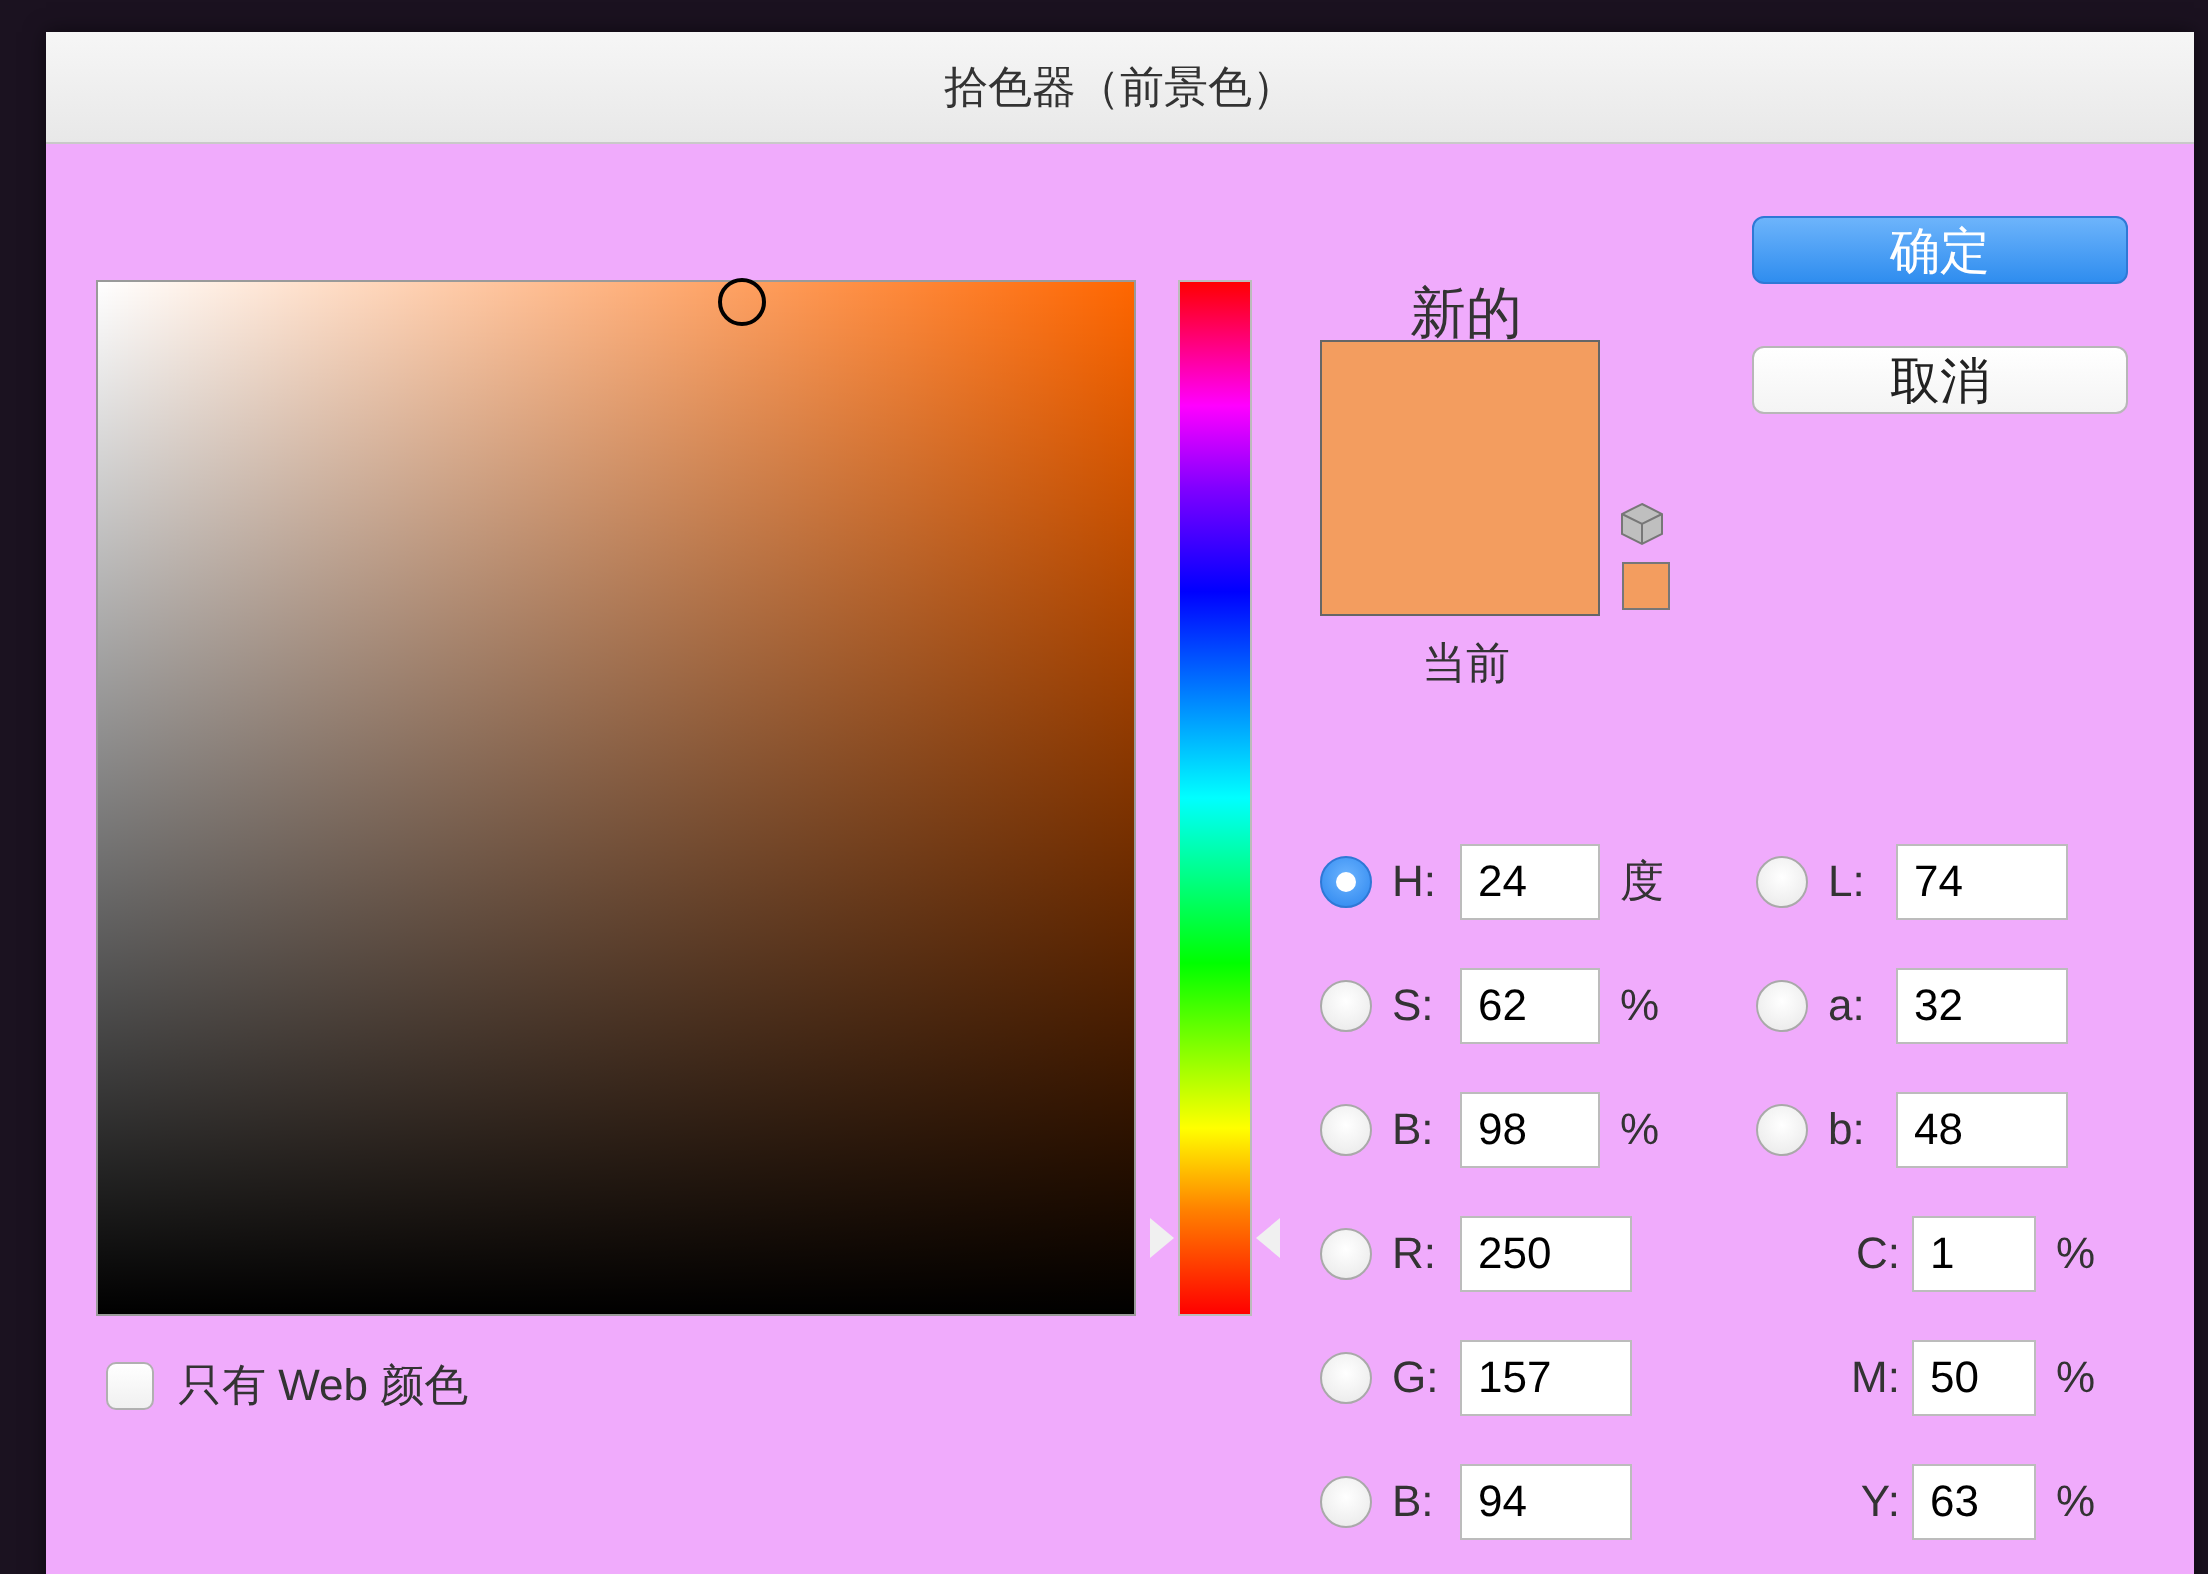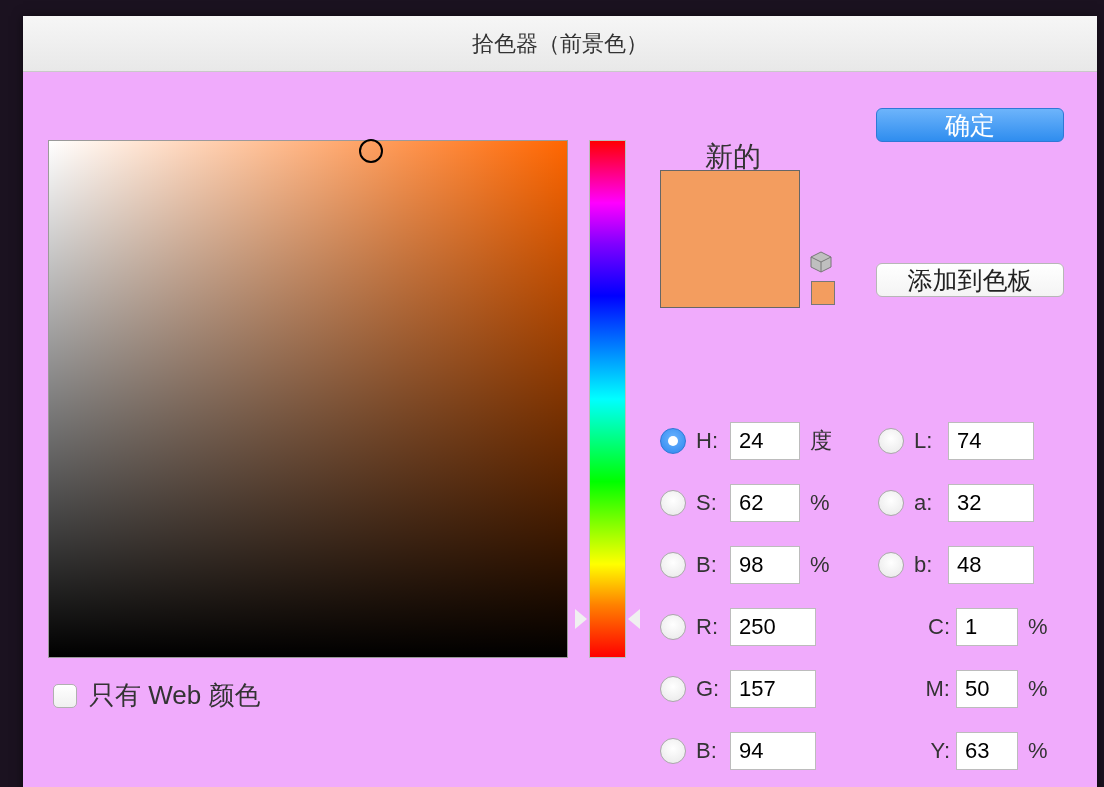--- a/index.html
+++ b/index.html
@@ -177,21 +177,21 @@
     .in-c { width: 62px; }
     .unit { margin-left: 10px; font-size: 22px; width: 30px;}
 
     .checkbox {
       width: 24px; height: 24px;
       border: 1px solid #b0b0b0;
       border-radius: 5px;
       background: linear-gradient(#fff,#f0f0f0);
       margin-right: 12px;
     }
-    .webrow { position: absolute; left: 30px; top: 606px; display:flex; align-items:center; font-size: 26px;}
+    .webrow { position: absolute; left: 30px; top: 606px; display:flex; align-items:center; font-size: 22px;}
 
     
     .hexbox { position: absolute; left: 635px; top: 718px; width: 190px; height: 30px; border: 2px solid #6ea9e3; background: #cfe3f7;}
 
   </style>
 </head>
 <body>
 
 <div class="dialog">
   <div class="titlebar">
@@ -208,35 +208,36 @@
 
     <div class="hue-bar"></div>
     <div class="hue-arrow left" style="top: 537px;"></div>
     <div class="hue-arrow right" style="top: 537px;"></div>
 
     <div class="swatch-labels">新的</div>
     <div class="swatch-box">
       <div class="half" id="sw-new" style="background: rgb(243, 157, 95);"></div>
       <div class="half" id="sw-cur" style="background: rgb(243, 157, 95);"></div>
     </div>
+    <div class="swatch-current-label">当前</div>
 
     <span class="cube-icon">
       <svg viewBox="0 0 24 24" width="24" height="24">
         <polygon points="12,2 22,7 22,17 12,22 2,17 2,7" fill="#bfbfbf" stroke="#777" stroke-width="1"></polygon>
         <polyline points="2,7 12,12 22,7" fill="none" stroke="#777" stroke-width="1"></polyline>
         <line x1="12" y1="12" x2="12" y2="22" stroke="#777" stroke-width="1"></line>
       </svg>
     </span>
     <div class="mini-swatch" id="sw-mini" style="background: rgb(243, 157, 95);"></div>
 
     <div class="btn primary btn-ok">
         <span>确定</span>
       </div>
-    <div class="btn btn-add">
-        <span>添加到色板</span>
+    <div class="btn btn-cancel">
+        <span>取消</span>
       </div>
 
     <div class="row" style="left:637px; top:350px;">
       <div class="radio sel"></div>
       <span class="lbl">H:</span>
       <input class="inp in-s" value="24" style="">
       <span class="unit">度</span>
     </div>
     <div class="row" style="left:637px; top:412px;">
       <div class="radio"></div>

